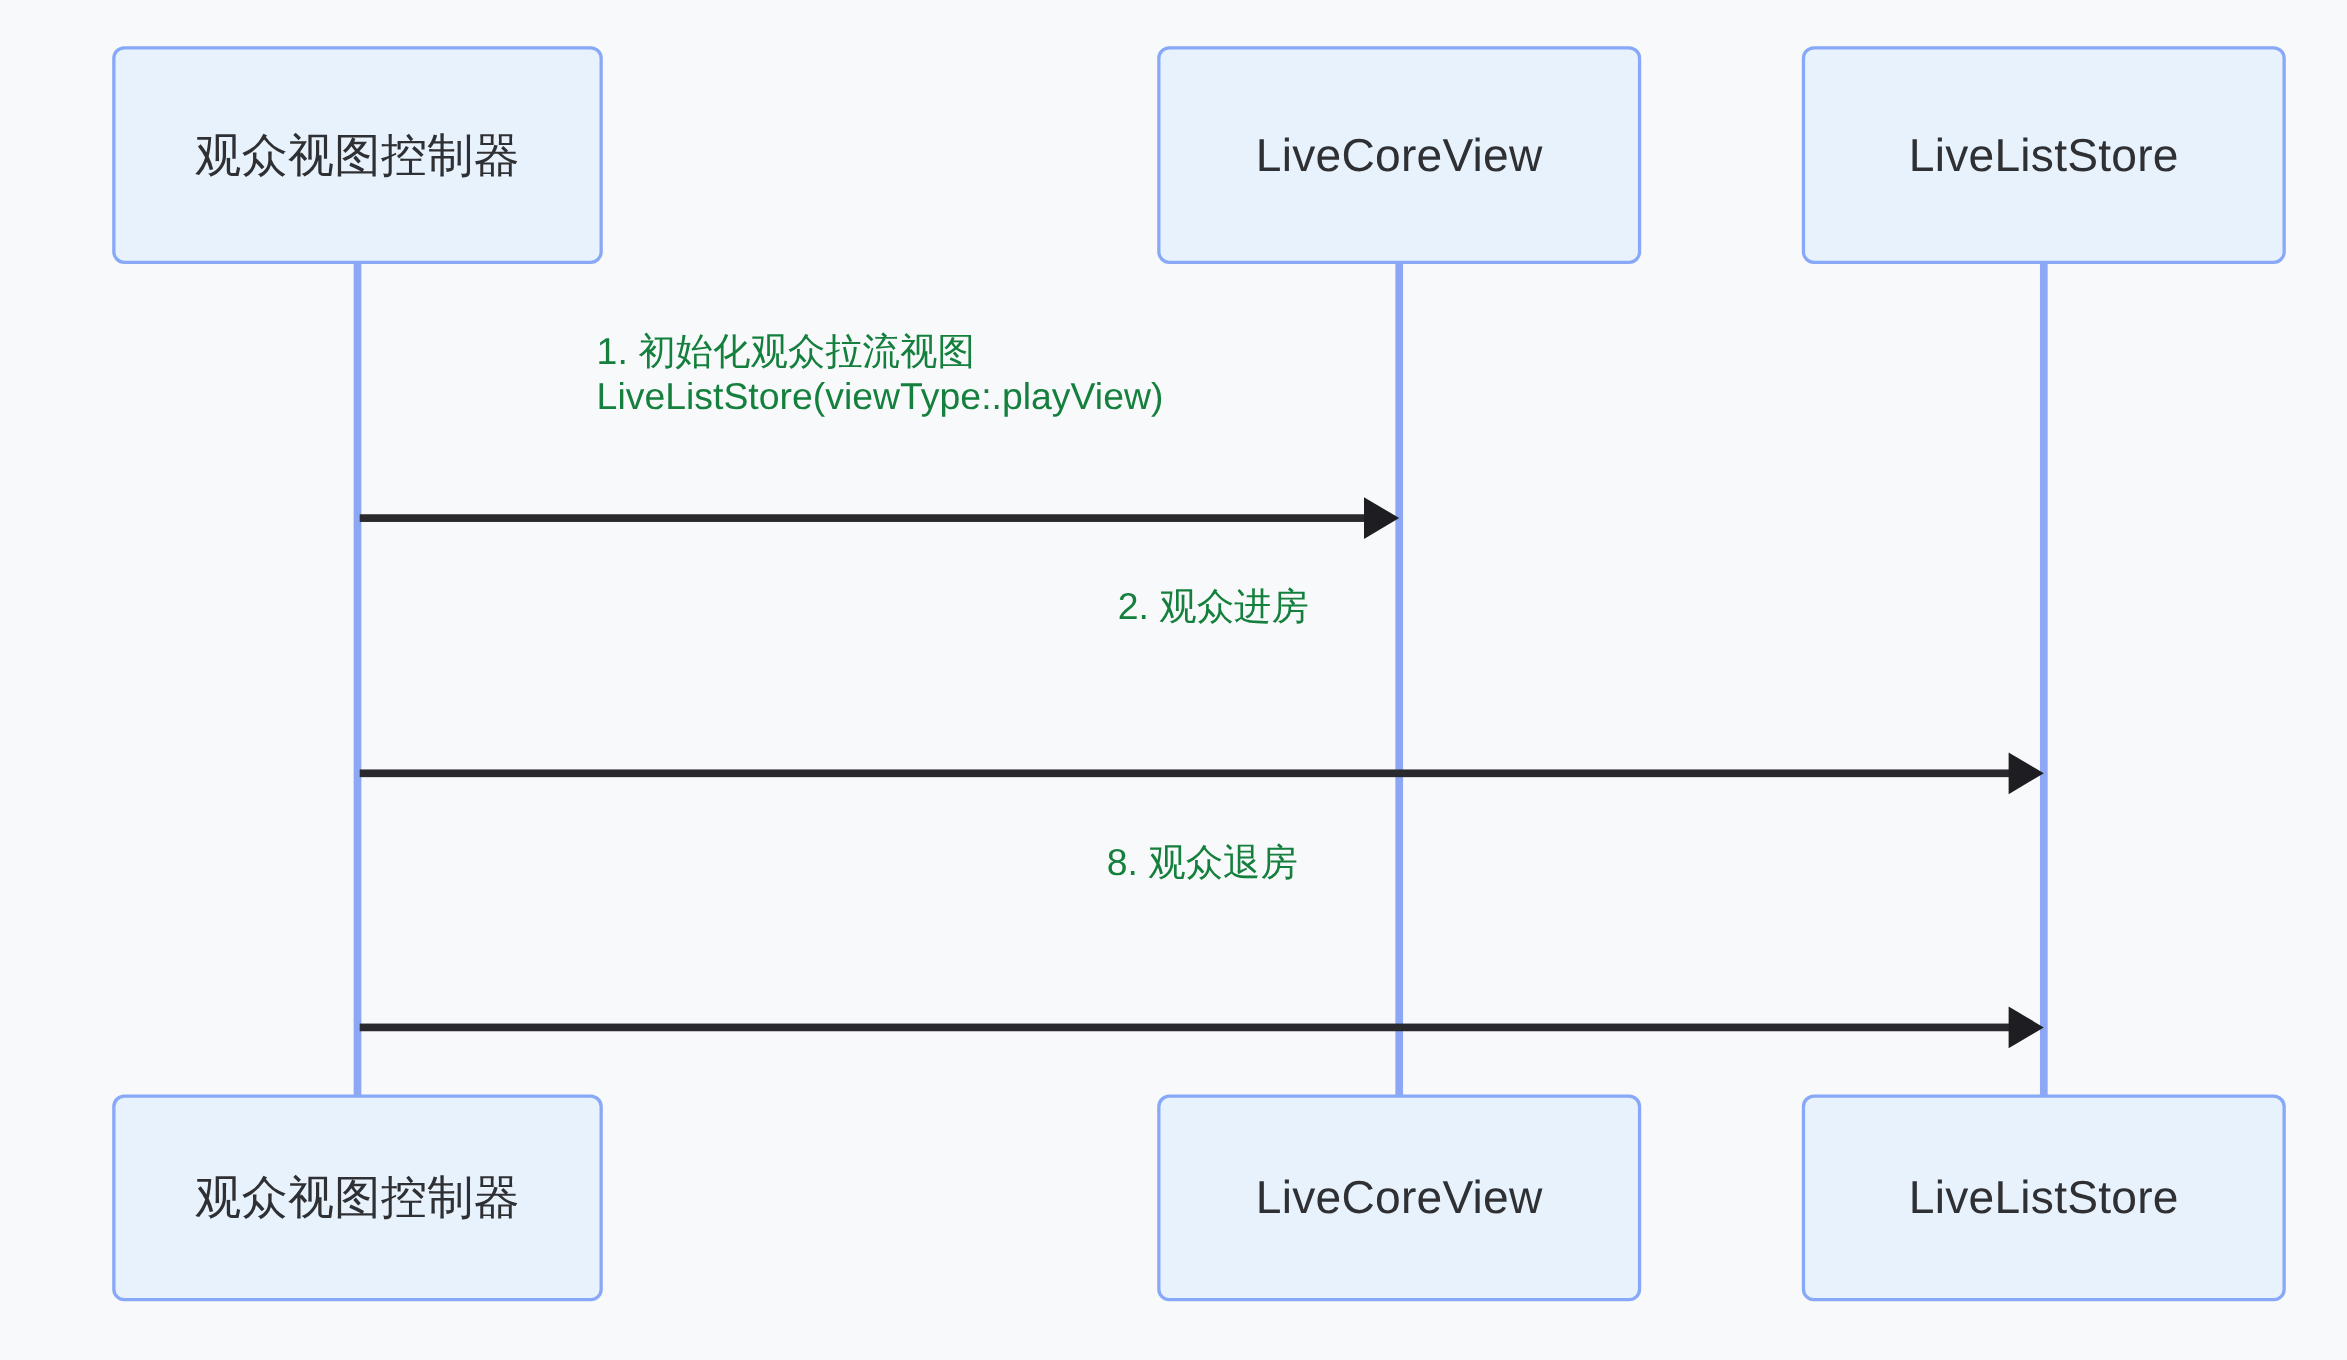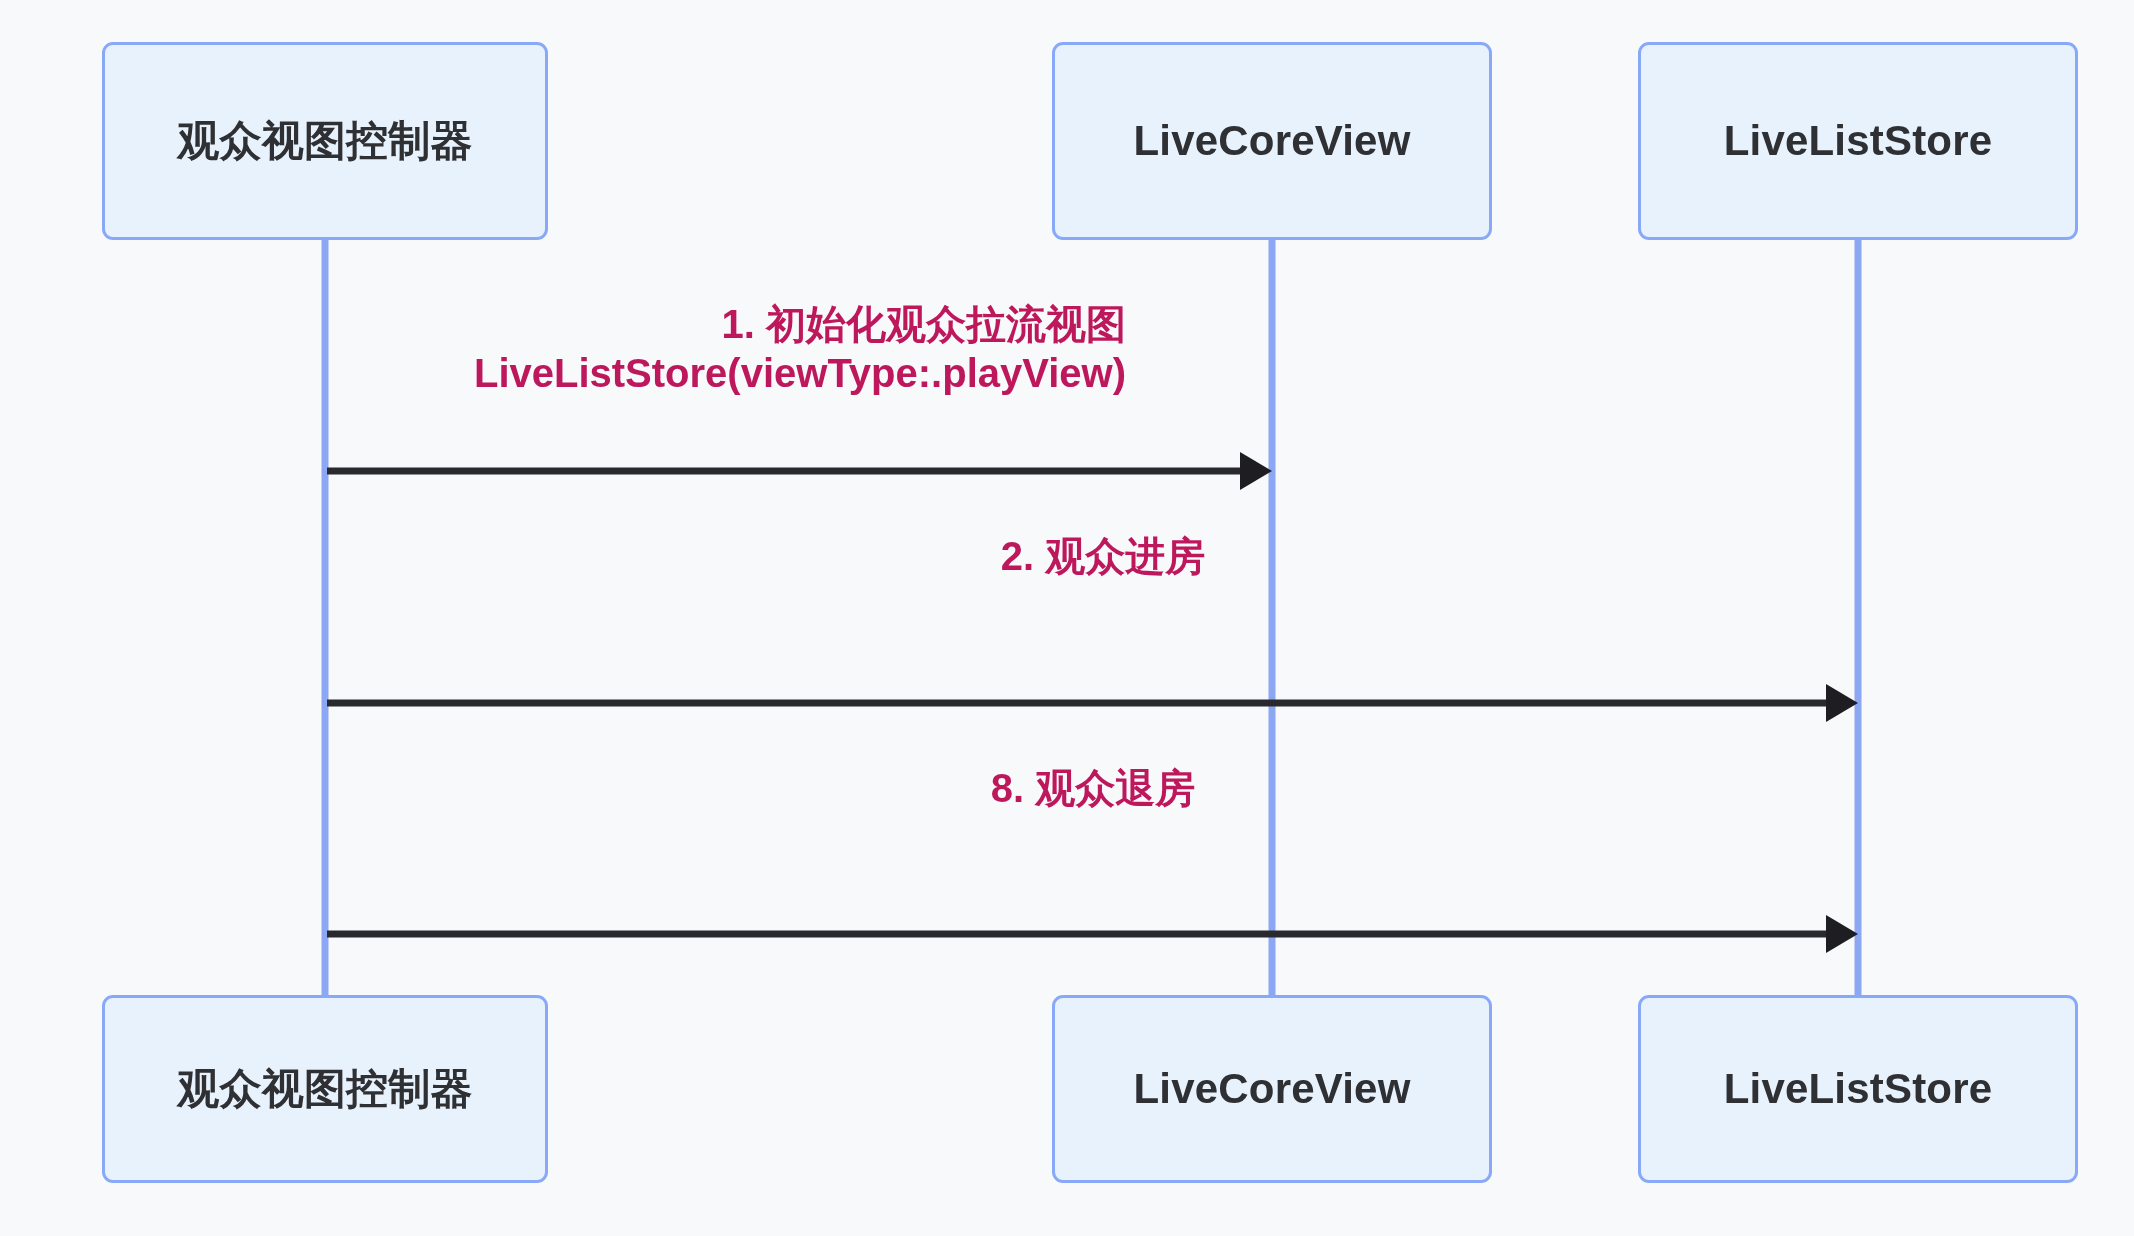--- a/index.html
+++ b/index.html
@@ -10,21 +10,20 @@
   }
   body {
     font-family: "Liberation Sans", "DejaVu Sans", sans-serif;
   }
   #canvas {
     position: relative;
     width: 2134px;
     height: 1236px;
     background: #f8f9fb;
     overflow: hidden;
-    font-weight: bold;
   }
   .lifeline {
     position: absolute;
     width: 7px;
     background: #8ca8f5;
     transform: translateX(-50%);
   }
   .participant-box {
     position: absolute;
     box-sizing: border-box;
@@ -53,23 +52,23 @@
     position: absolute;
     width: 0;
     height: 0;
     border-top: 19px solid transparent;
     border-bottom: 19px solid transparent;
     border-left: 32px solid #1e1e22;
     transform: translateY(-50%);
   }
   .msg-label {
     position: absolute;
-    text-align: right;
-    font-size: 40px;
-    color: #be185d;
+    text-align: left;
+    font-size: 34px;
+    color: #15803d;
     line-height: 1.22;
     transform: translateX(-50%);
     white-space: nowrap;
     pointer-events: none;
   }
   .msg-label .msg-line1 { display: block; }
   .msg-label .msg-line2 { display: block; }
 </style>
 </head>
 <body>

